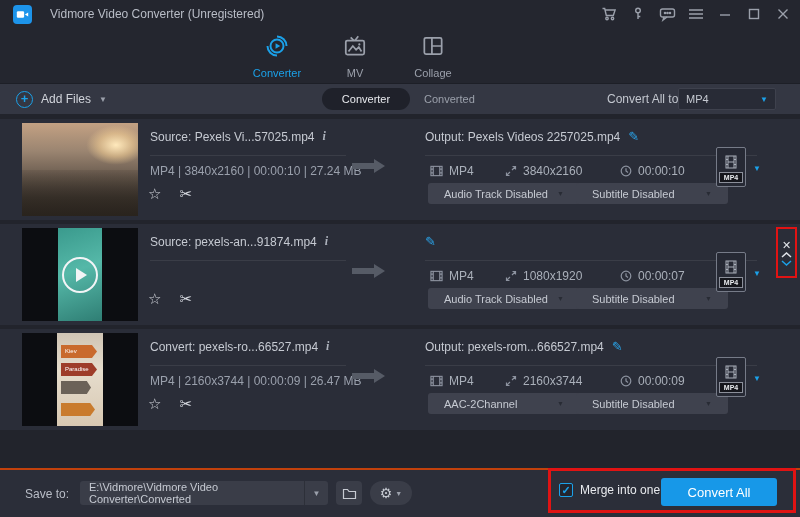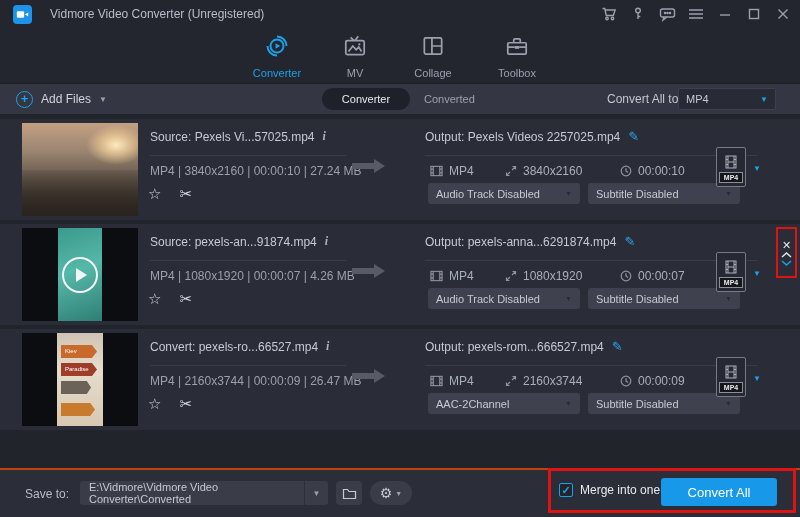--- a/index.html
+++ b/index.html
@@ -61,23 +61,23 @@
   .row-arrow { position:absolute; left:352px; top:40px; width:34px; height:14px; }
   .row-arrow .bar { position:absolute; left:0; top:4px; width:22px; height:6px; background:#565b66; }
   .row-arrow .head { position:absolute; left:22px; top:0; width:0; height:0; border-left:11px solid #565b66; border-top:7px solid transparent; border-bottom:7px solid transparent; }
 
   .out-line { position:absolute; left:425px; top:10px; display:flex; align-items:center; gap:8px; font-size:12px; color:#c6cad2; }
   .pencil { color:#2aa3e8; font-size:13px; }
   .out-div { position:absolute; left:425px; top:36px; width:332px; height:1px; background:#3a3d47; }
   .oi { position:absolute; top:45px; display:flex; align-items:center; gap:6px; font-size:12px; color:#aab0ba; }
   .oi svg { stroke:#8d93a0; fill:none; stroke-width:1.2; }
   .oi-fmt { left:430px; } .oi-res { left:505px;justify-content:flex-end; } .oi-dur { left:620px; }
-  .ddl { position:absolute; top:64px; height:21px; background:#41450f0; background:#3f424e; border-radius:3px; font-size:11px; color:#c6cad2; display:flex; align-items:center; padding:0 8px; width:152px; }
+  .ddl { position:absolute; top:64px; height:21px; background:#41450f0; background:#3f424e; border-radius:3px; font-size:11px; color:#c6cad2; display:flex; align-items:center; padding:0 16px; width:152px; }
   .ddl .dd-caret { margin-left:auto; font-size:7px; color:#282b34; }
-  .ddl-audio { left:428px; } .ddl-sub { left:588px; }
+  .ddl-audio { left:428px; } .ddl-sub { left:576px; }
 
   .badge { position:absolute; left:716px; top:28px; width:30px; height:40px; border:1px solid #767b88; border-radius:2px; background:#262934; display:flex; flex-direction:column; align-items:center; justify-content:flex-end; }
   .badge svg { margin-bottom:3px; stroke:#aab0ba; fill:none; stroke-width:1; }
   .badge-label { width:24px; margin-bottom:3px; background:#15161c; border:1px solid #8b8f9a; color:#e8eaee; font-size:7px; font-weight:bold; text-align:center; line-height:9px; }
   .fmt-caret { position:absolute; left:753px; top:45px; color:#1ba1e9; font-size:8px; }
 
   .row-controls { position:absolute; left:776px; top:227px; width:21px; height:51px; border:2px solid #e01313; display:flex; flex-direction:column; align-items:center; justify-content:center; gap:2px; }
   .rc-x { color:#e4e7ec; font-size:11px; line-height:10px; }
   .row-controls svg { display:block; }
 
@@ -182,30 +182,20 @@
     </div>
     <div class="tab" style="left:403px; width:60px;">
       <div class="ticon">
         <svg width="26" height="26" viewBox="0 0 24 24" stroke="#9ba0ab" fill="none" stroke-width="1.6">
             <rect x="4" y="4.5" width="16" height="15" rx="1.5"></rect>
             <path d="M11 4.5 V19.5 M11 12 H20"></path>
           </svg>
       </div>
       <div class="tlabel">Collage</div>
     </div>
-    <div class="tab" style="left:487px; width:60px;">
-      <div class="ticon">
-        <svg width="26" height="26" viewBox="0 0 24 24" stroke="#9ba0ab" fill="none" stroke-width="1.6">
-            <rect x="3.5" y="9" width="17" height="10.5" rx="1"></rect>
-            <path d="M9 9 V6.5 a1 1 0 0 1 1-1 h4 a1 1 0 0 1 1 1 V9 M3.5 13 h6.5 M14 13 h6.5"></path>
-            <rect x="10" y="12" width="4" height="2.6" fill="#9ba0ab" stroke="none"></rect>
-          </svg>
-      </div>
-      <div class="tlabel">Toolbox</div>
-    </div>
   </div>
   <div class="tabbar-sep"></div>
 
   <div class="toolbar">
     <div class="addfiles">
       <span class="plus-circle">+</span>
       <span>Add Files</span>
       <span class="small-caret">▼</span>
     </div>
     <div class="pill">
@@ -290,31 +280,29 @@
       <div class="vstrip strip-teal"></div>
       <div class="play-ring">
           <div class="play-tri"></div>
         </div>
     </div>
     <div class="src-line">
       <span>Source: pexels-an...91874.mp4</span>
       <span class="info-i">i</span>
     </div>
     <div class="src-div"></div>
-    <div class="src-info">MP4 | 1080x1920 | 00:00:07 | 4.26 MB</div>
     <div class="src-icons">
       <span>☆</span>
       <span>✂</span>
     </div>
     <div class="row-arrow">
         <div class="bar"></div>
         <div class="head"></div>
       </div>
     <div class="out-line">
-      <span>Output: pexels-anna...6291874.mp4</span>
       <span class="pencil">✎</span>
     </div>
     <div class="out-div"></div>
     <div class="oi oi-fmt">
         <svg width="13" height="12" viewBox="0 0 14 12">
           <rect x="1" y="1" width="12" height="10"></rect>
           <path d="M3.5 1v10 M10.5 1v10 M1 4h2.5 M1 8h2.5 M10.5 4H13 M10.5 8H13"></path>
         </svg>
         <span>MP4</span>
       </div>

